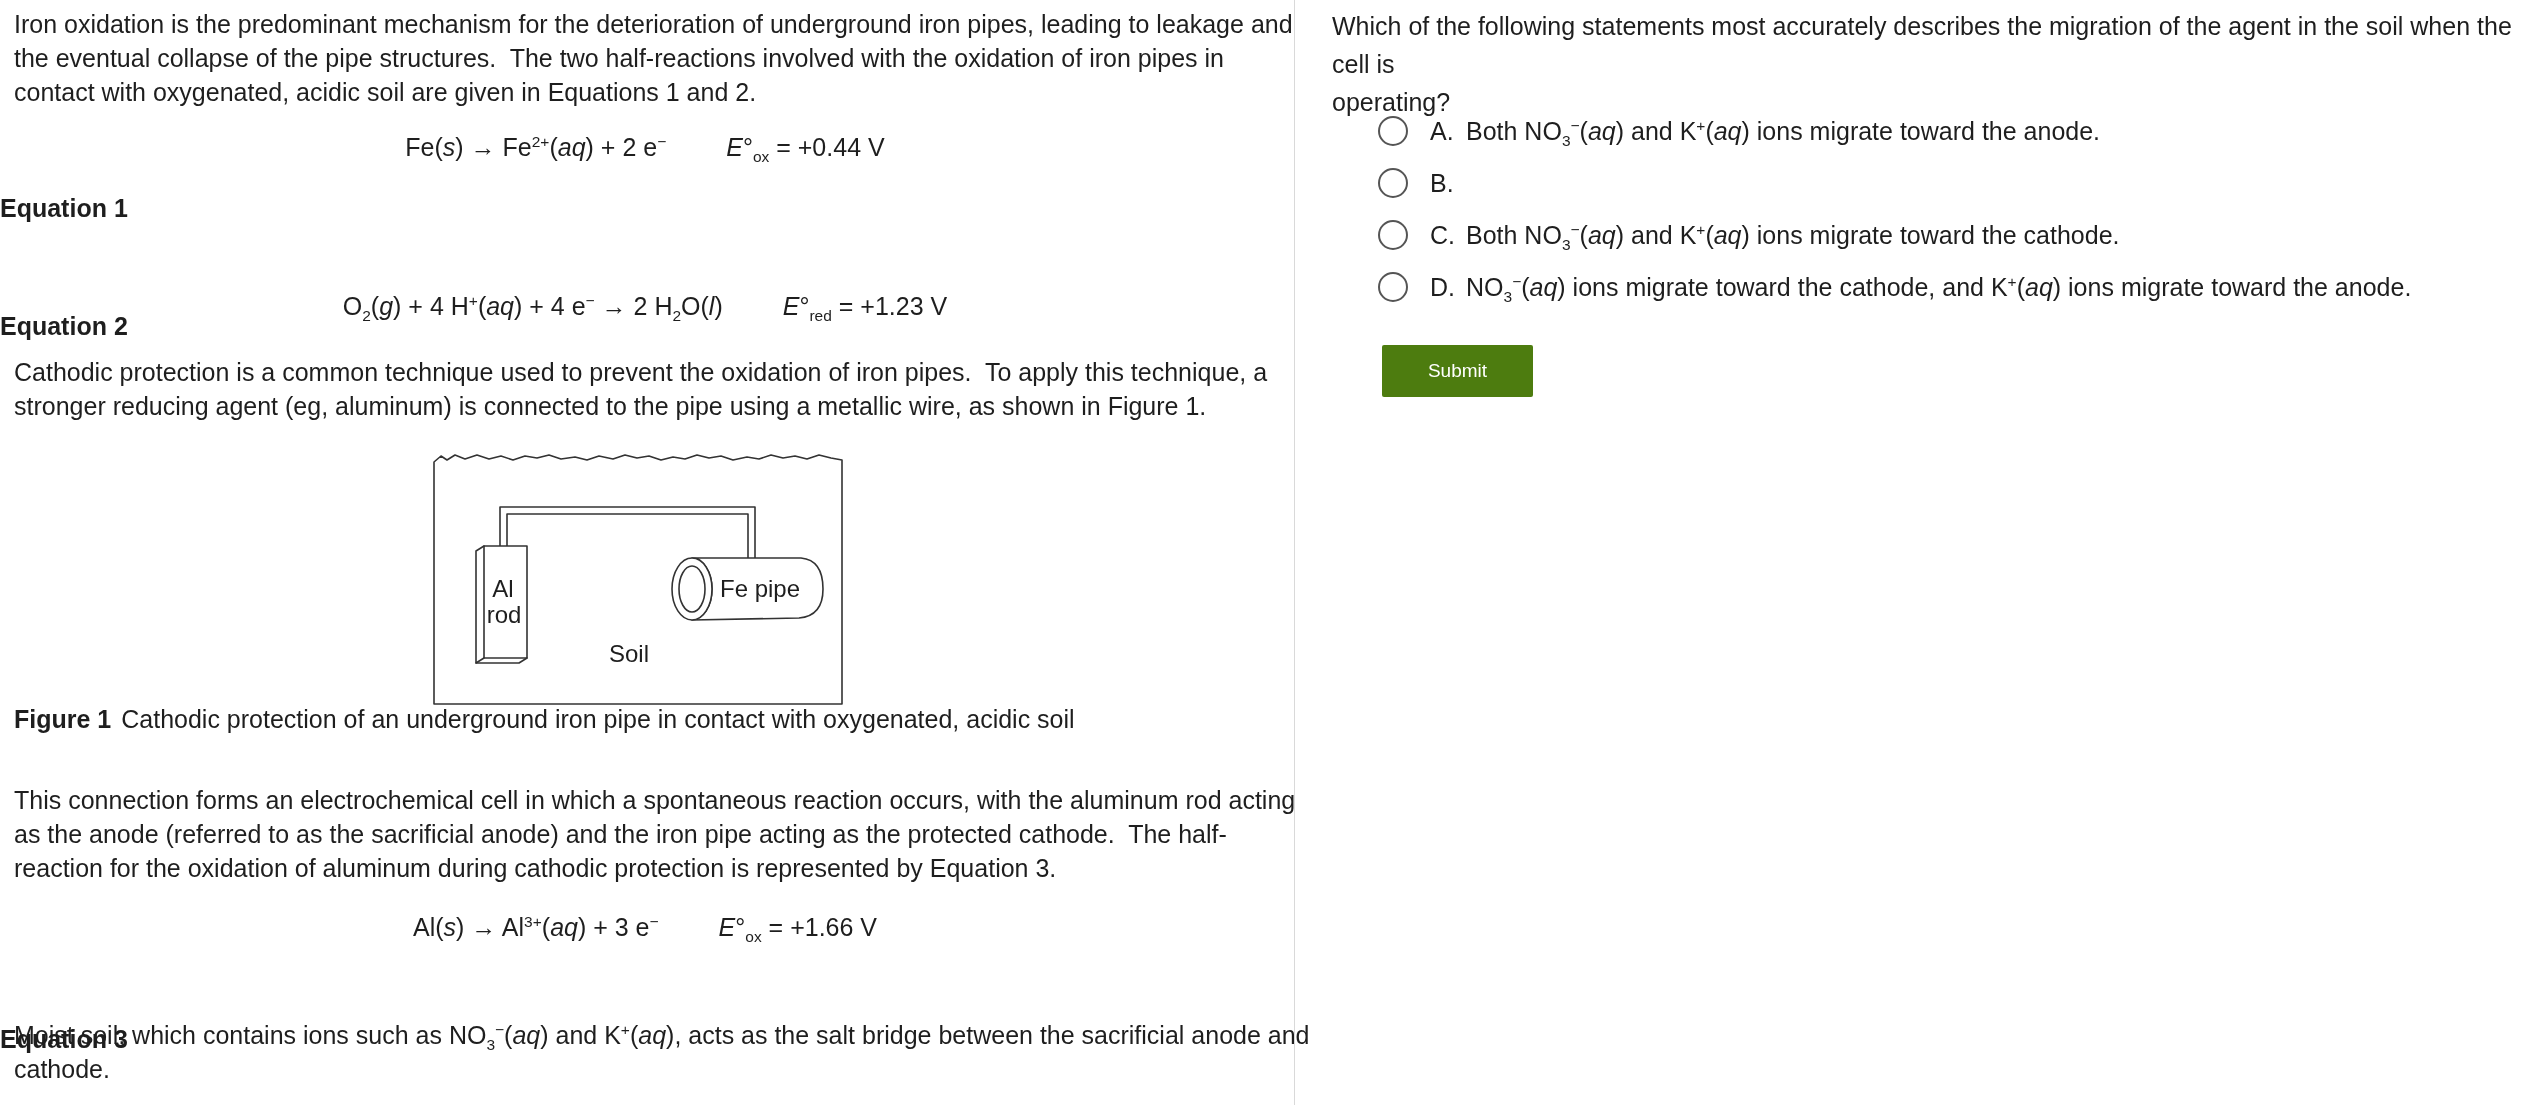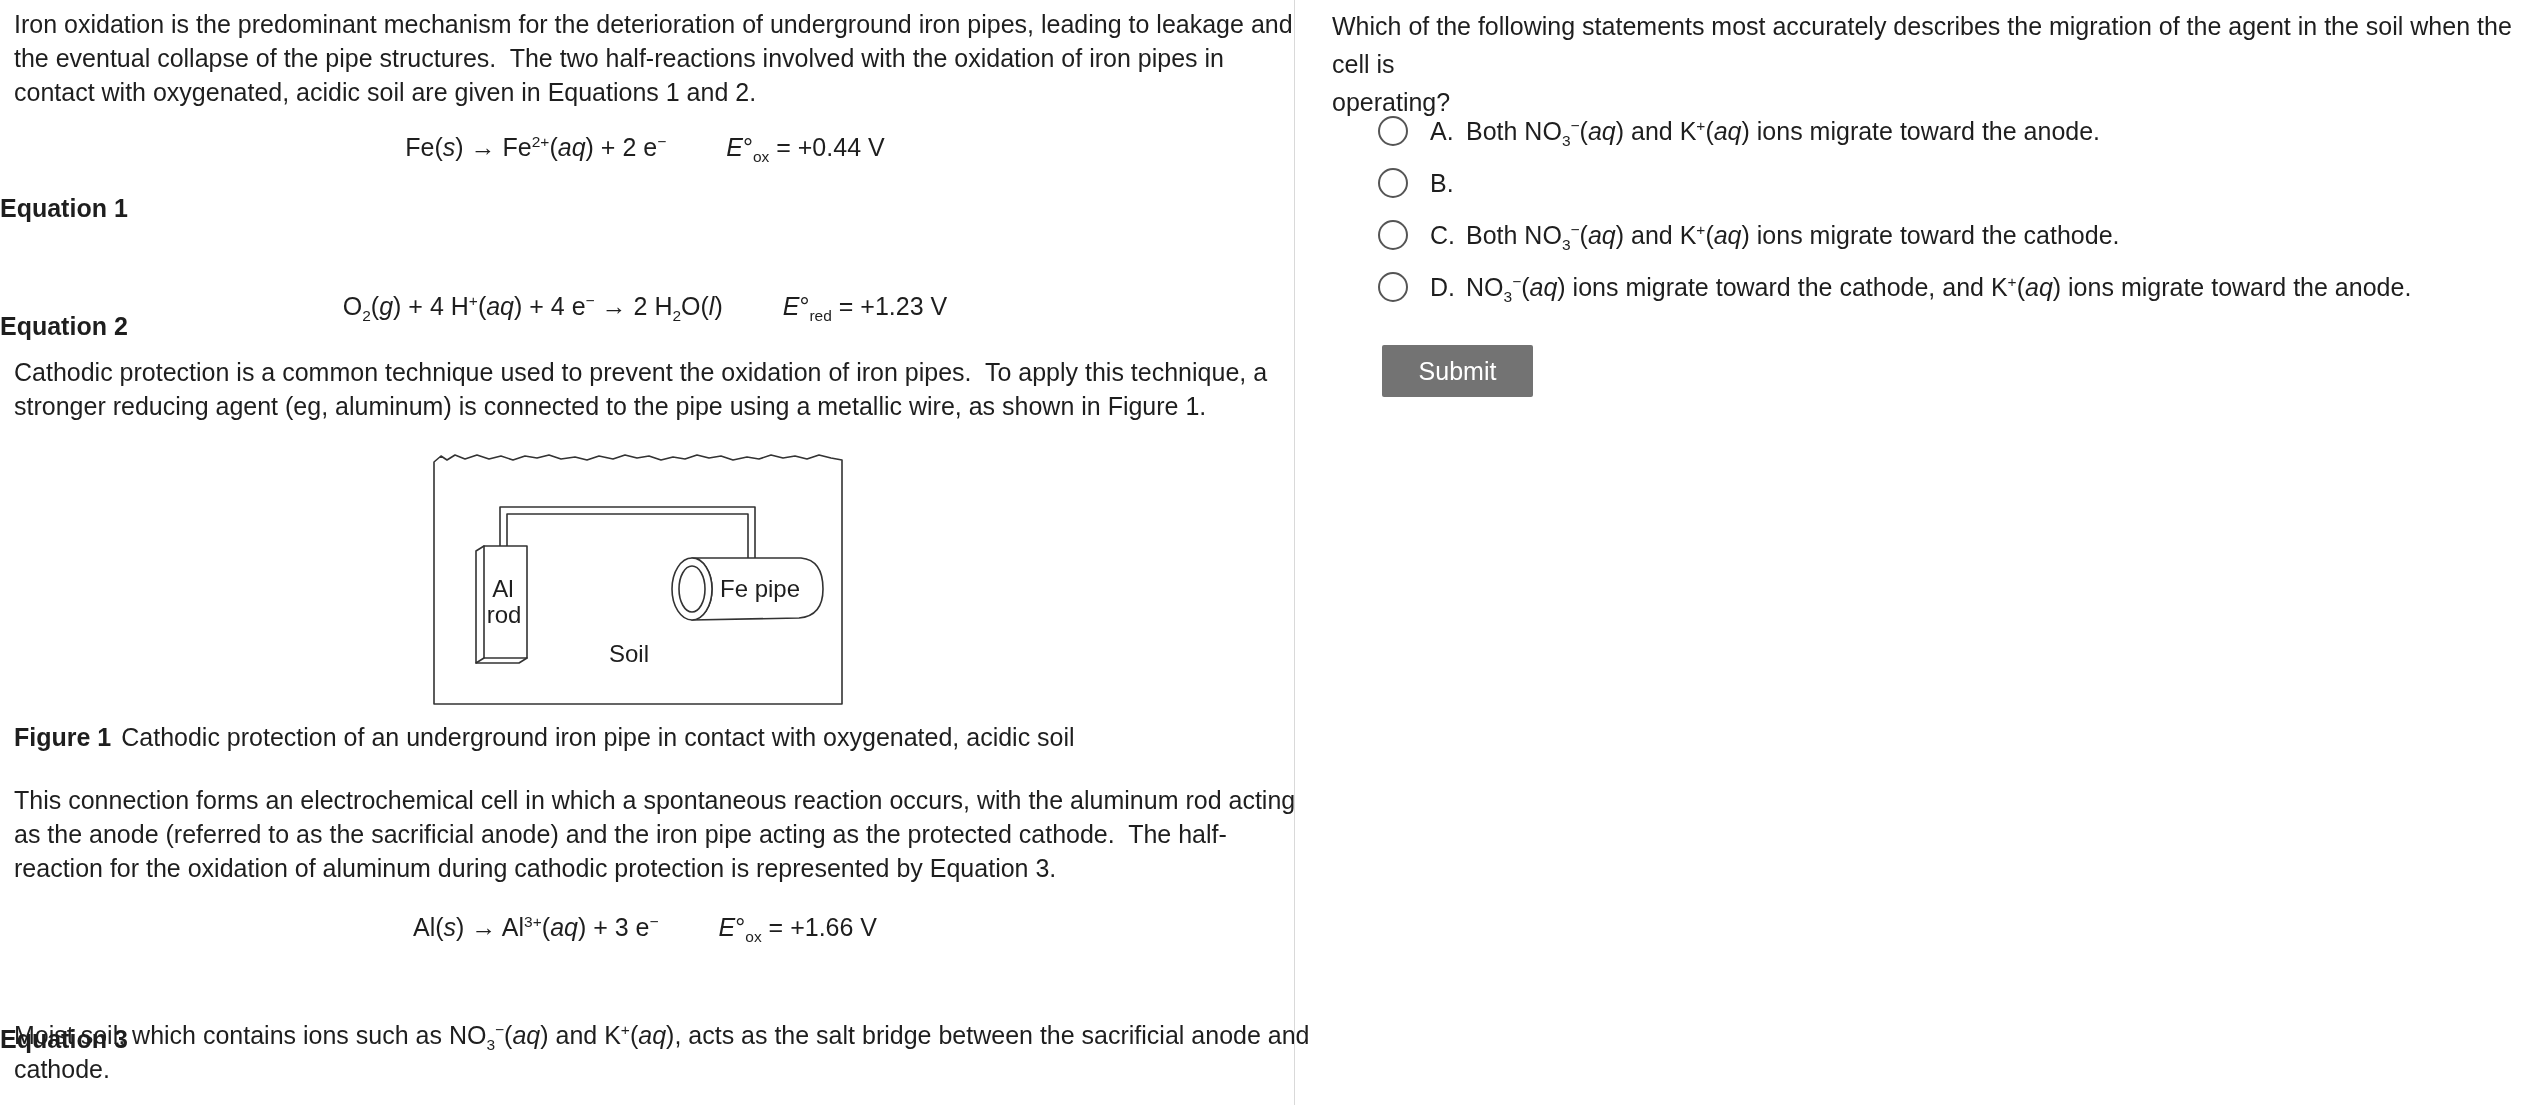--- a/index.html
+++ b/index.html
@@ -16,34 +16,34 @@
   .para{position:absolute;left:14px;margin:0;white-space:pre-wrap;line-height:34px;}
   .p1{top:7px;}
   .p2{top:355px;}
   .p3{top:783px;}
   .p4{top:1018px;white-space:normal;}
   .eqrow{position:absolute;left:0;width:1290px;display:flex;justify-content:center;gap:60px;line-height:30px;}
   .eq1{top:132px;} .eq2{top:266px;margin-top:25px;} .eq3{top:912px;}
   .eqlabel{position:absolute;left:0;width:1290px;text-align:left;font-weight:bold;line-height:30px;}
   .eql1{top:193px;} .eql2{top:311px;} .eql3{top:1024px;}
   .figure-svg{position:absolute;left:433px;top:450px;}
-  .caption{position:absolute;left:14px;top:722px;margin:0;line-height:30px;}
+  .caption{position:absolute;left:14px;top:704px;margin:0;line-height:30px;}
   .caption b{margin-right:10px;}
   .divider{position:absolute;left:1294px;top:0;width:1px;height:1105px;background:#d9d9d9;}
   
   .question{position:absolute;left:1332px;top:7px;margin:0;white-space:pre-wrap;line-height:38px;width:1200px;}
   .choices{position:absolute;left:1378px;top:105px;}
   .choice{display:flex;align-items:center;height:52px;cursor:pointer;}
   .radio{flex:0 0 auto;width:26px;height:26px;border:2px solid #555;border-radius:50%;background:#fff;cursor:pointer;}
   .letter{display:inline-block;width:36px;margin-left:22px;}
   .ctext{white-space:nowrap;}
   .submit{
     position:absolute;left:1382px;top:345px;width:151px;height:52px;
-    background:#737373;color:#ffffff;border:none;border-radius:2px;
-    font-family:"Liberation Sans","DejaVu Sans",sans-serif;font-size:25px;cursor:pointer;
+    background:#4d7c0f;color:#ffffff;border:none;border-radius:2px;
+    font-family:"Liberation Sans","DejaVu Sans",sans-serif;font-size:19px;cursor:pointer;
   }
 </style>
 </head>
 <body>
 
 <div class="page">
 
   <div>
     <p class="para p1">Iron oxidation is the predominant mechanism for the deterioration of underground iron pipes, leading to leakage and
 the eventual collapse of the pipe structures.  The two half-reactions involved with the oxidation of iron pipes in

